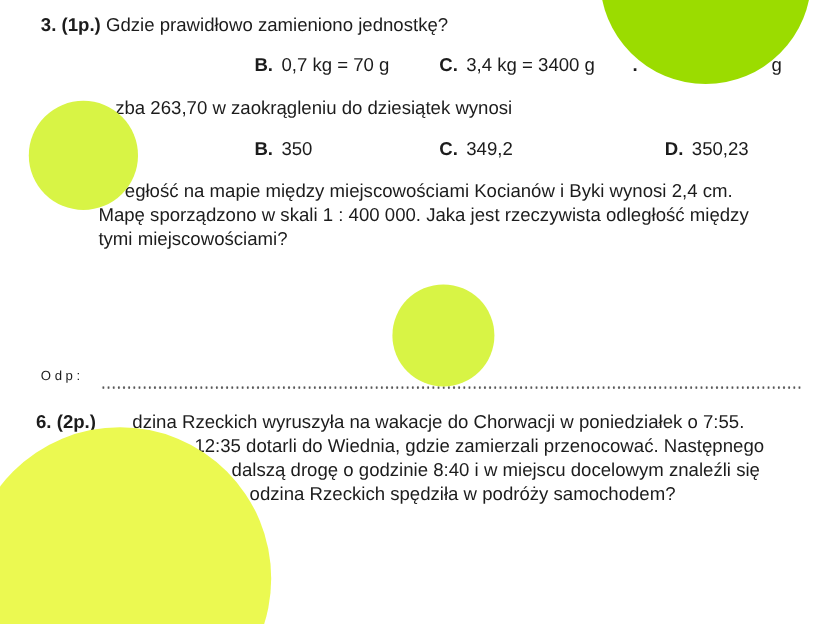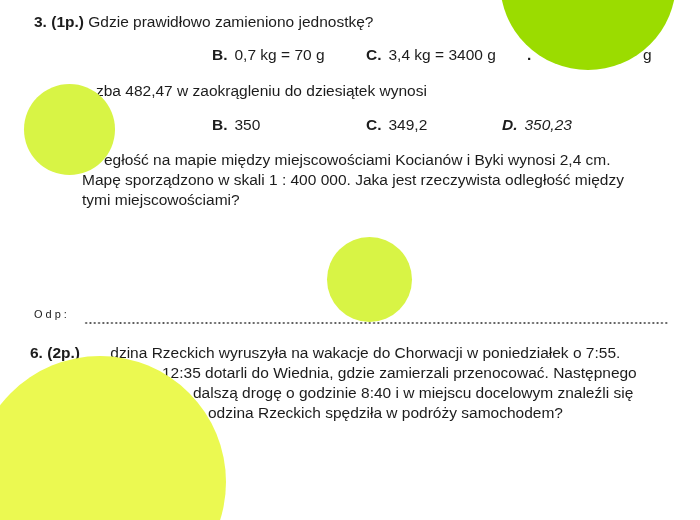--- a/index.html
+++ b/index.html
@@ -74,29 +74,29 @@
     <span class="lbl">C.</span><span>3,4 kg = 3400 g</span>
   </div>
   <div class="opt" style="left:527px; top:45px;">
     <span class="lbl">.</span>
   </div>
   <div class="opt" style="left:643px; top:45px;">
     <span>g</span>
   </div>
 
   <div class="line" style="left:96px; top:81px;">
-    <span>zba 482,47 w zaokrągleniu do dziesiątek wynosi</span>
+    <span>zba 263,70 w zaokrągleniu do dziesiątek wynosi</span>
   </div>
   <div class="opt" style="left:212px; top:115px;">
     <span class="lbl">B.</span><span>350</span>
   </div>
   <div class="opt" style="left:366px; top:115px;">
     <span class="lbl">C.</span><span>349,2</span>
   </div>
-  <div class="opt" style="left:502px; top:115px;font-style:italic;">
+  <div class="opt" style="left:554px; top:115px;">
     <span class="lbl">D.</span><span>350,23</span>
   </div>
 
   <div class="line" style="left:104px; top:150px;">egłość na mapie między miejscowościami Kocianów i Byki wynosi 2,4 cm.</div>
   <div class="line" style="left:82px; top:170px;">Mapę sporządzono w skali 1 : 400 000. Jaka jest rzeczywista odległość między</div>
   <div class="line" style="left:82px; top:190px;">tymi miejscowościami?</div>
 
   <div class="odp">Odp:</div>
   <div class="dots" style="left:84px; width:584px;"></div>
 

